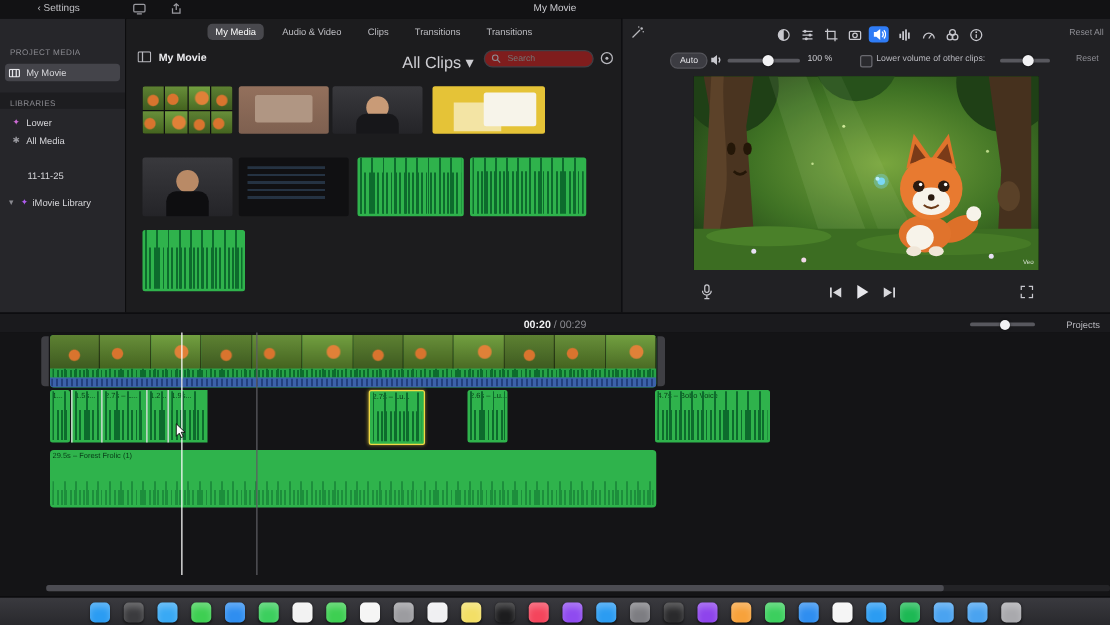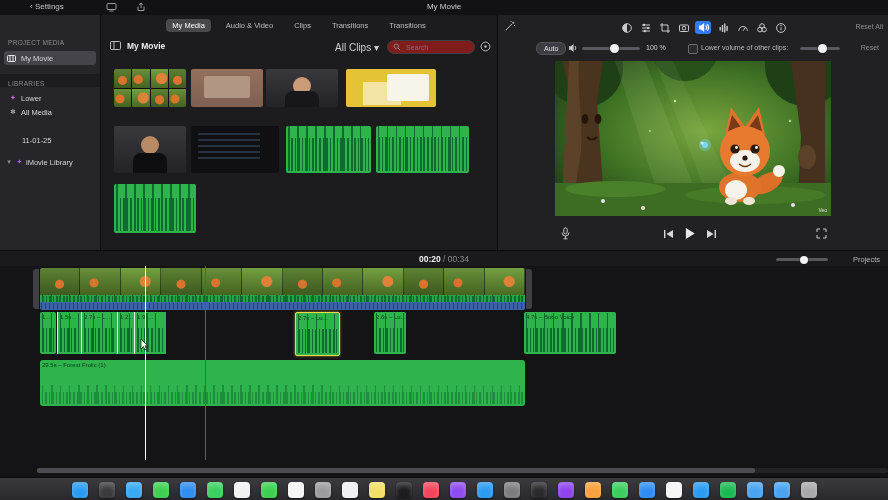--- a/index.html
+++ b/index.html
@@ -19,21 +19,21 @@
   .sb-item{position:absolute;left:4px;right:4px;height:14px;border-radius:3px;display:flex;align-items:center;font-size:7.5px;color:#d6d6da;}
   .sb-item.selected{background:#44444a;}
   .sb-item .ic{width:12px;text-align:center;margin:0 2px 0 3px;font-size:7px;}
   
   .browser{position:absolute;left:101px;top:15px;width:396px;height:235px;background:#1c1c1e;}
   .tabs{position:absolute;left:0;top:0;width:100%;height:21px;display:flex;align-items:center;justify-content:center;gap:9px;}
   .tab{font-size:7.5px;color:#bdbdc2;padding:2px 6px;border-radius:4px;white-space:nowrap;}
   .tab.active{background:#48484d;color:#fff;}
   .bheader{position:absolute;left:0;top:21px;width:100%;height:21px;}
   .btitle{position:absolute;left:26px;top:5px;font-size:8.5px;font-weight:bold;color:#ededf0;}
-  .filter{position:absolute;right:118px;top:6px;font-size:10px;color:#cdcdd2;}
+  .filter{position:absolute;right:118px;top:6px;font-size:13px;color:#cdcdd2;}
   .search{position:absolute;right:22px;top:4px;width:86px;height:12px;background:#7f1d1d;border:1px solid #3e3e44;border-radius:7px;display:flex;align-items:center;}
   .search input{background:transparent;border:none;outline:none;color:#cfcfd4;font-size:7px;width:64px;font-family:"Liberation Sans",sans-serif;}
   .thumb{position:absolute;border-radius:2px;overflow:hidden;background:#333;}
   .thumb-grid{display:grid;grid-template-rows:1fr 1fr;grid-template-columns:repeat(4,1fr);gap:1px;background:#101010;}
   .frame{background:radial-gradient(circle at 50% 60%,#d9742e 0 4px,rgba(0,0,0,0) 5px),linear-gradient(#5d8132,#3e5a20);}
   .frame.f1{background:radial-gradient(circle at 35% 55%,#d9742e 0 4px,rgba(0,0,0,0) 5px),linear-gradient(#688f3a,#44631f);}
   .frame.f2{background:radial-gradient(circle at 62% 50%,#e08138 0 5px,rgba(0,0,0,0) 6px),linear-gradient(#72a040,#4a6a24);}
   .thumb-brown{background:linear-gradient(#93705c,#7e6050);}
   .thumb-brown::after{content:"";position:absolute;left:18%;top:18%;width:64%;height:58%;background:#b09683;border-radius:2px;}
   .thumb-man{background:linear-gradient(#39393d,#242428);}
@@ -138,21 +138,21 @@
     <div class="sb-item" style="top:90px;">
       <span class="ic" style="color:#9a9aa0;">✱</span>
       <span>All Media</span>
     </div>
     <div class="sb-item" style="top:104px;margin-top:36px;">
       <span class="ic" style="color:#8a8a90;width:8px;margin-left:1px;">▾</span>
       <span class="ic" style="color:#b05cf0;width:9px;margin:0 2px 0 0;">✦</span>
       <span>iMovie Library</span>
     </div>
     <div class="sb-item" style="top:118px;left:22px;">
-      <span>11-01-25</span>
+      <span>11-11-25</span>
     </div>
   </div>
 
   <div class="browser">
     <div class="tabs">
       <span class="tab active">My Media</span>
       <span class="tab">Audio &amp; Video</span>
       <span class="tab">Clips</span>
       <span class="tab">Transitions</span>
       <span class="tab">Transitions</span>
@@ -410,21 +410,21 @@
     </div>
     <span class="abs" style="left:318px;top:213px;">
       <svg width="11" height="11" viewBox="0 0 11 11">
           <path d="M1 4V1h3M10 7v3H7M7 1h3v3M4 10H1V7" fill="none" stroke="#c8c8ce"></path>
         </svg>
     </span>
   </div>
 
   <div class="tl-header">
     <div class="tl-time">
-      <span class="cur">00:20</span><span class="tot"> / </span><span class="tot">00:34</span>
+      <span class="cur">00:20</span><span class="tot"> / </span><span class="tot">00:29</span>
     </div>
     <span class="slider-track" style="right:60px;top:7px;width:52px;">
       <span class="slider-knob" style="left:24px;width:8px;height:8px;top:-2.5px;"></span>
     </span>
     <span class="settings">Projects</span>
   </div>
 
   <div class="timeline">
     <span class="bracket" style="left:33px;border-radius:3px 0 0 3px;"></span>
     <span class="bracket" style="left:526px;border-radius:0 3px 3px 0;"></span>

